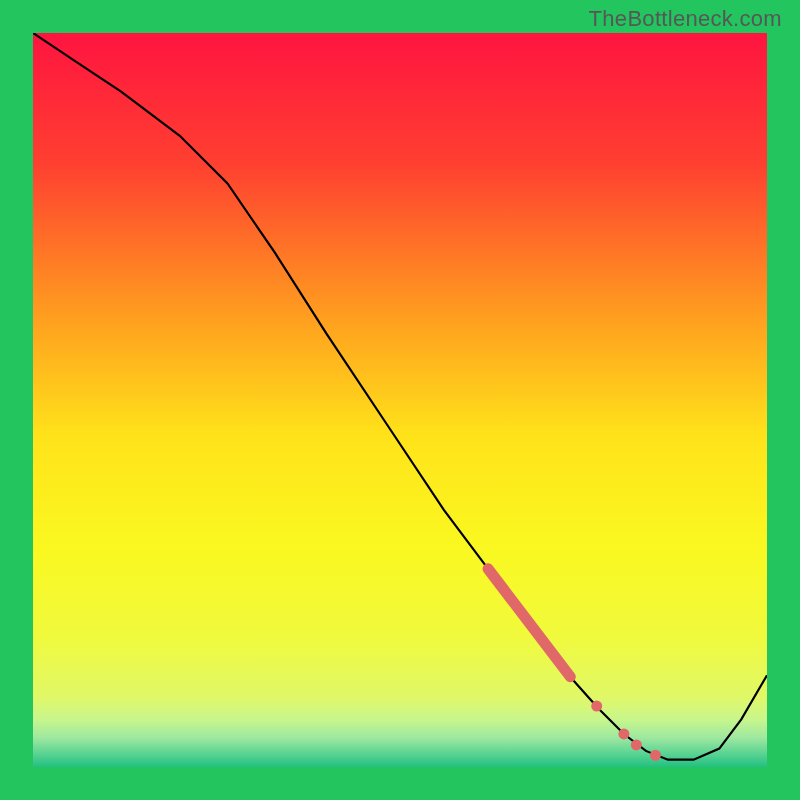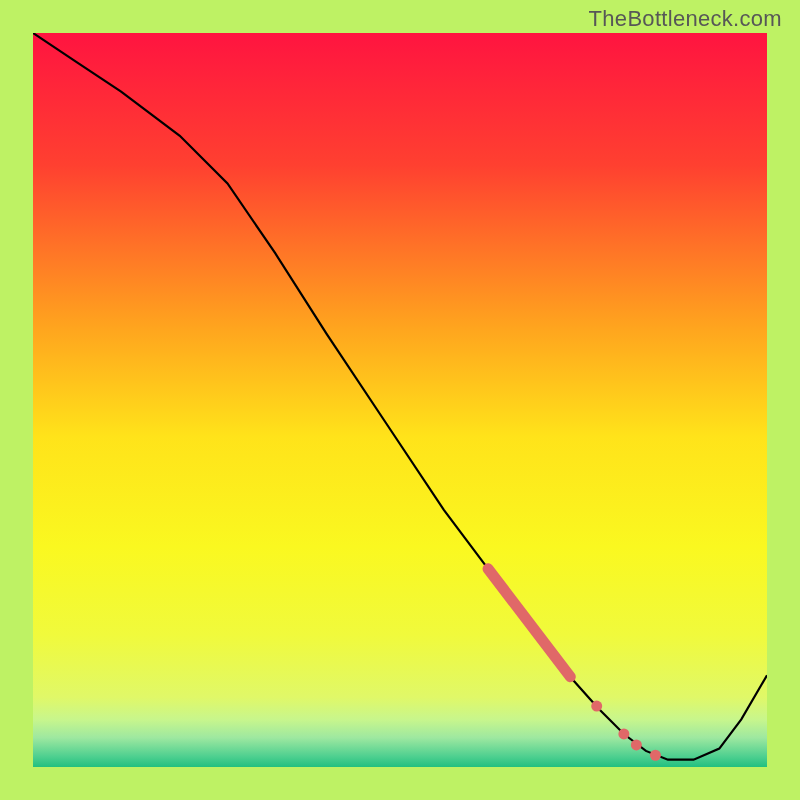--- a/index.html
+++ b/index.html
@@ -7,21 +7,21 @@
     padding: 0;
     background: #000;
     width: 800px;
     height: 800px;
     overflow: hidden;
     font-family: Arial, Helvetica, sans-serif;
   }
   .frame {
     position: absolute;
     inset: 0;
-    background: #bef264;
+    background: #22c55e;
   }
   .plot-area {
     position: absolute;
     left: 33px;
     top: 33px;
     width: 734px;
     height: 734px;
     overflow: hidden;
   }
   .watermark {

